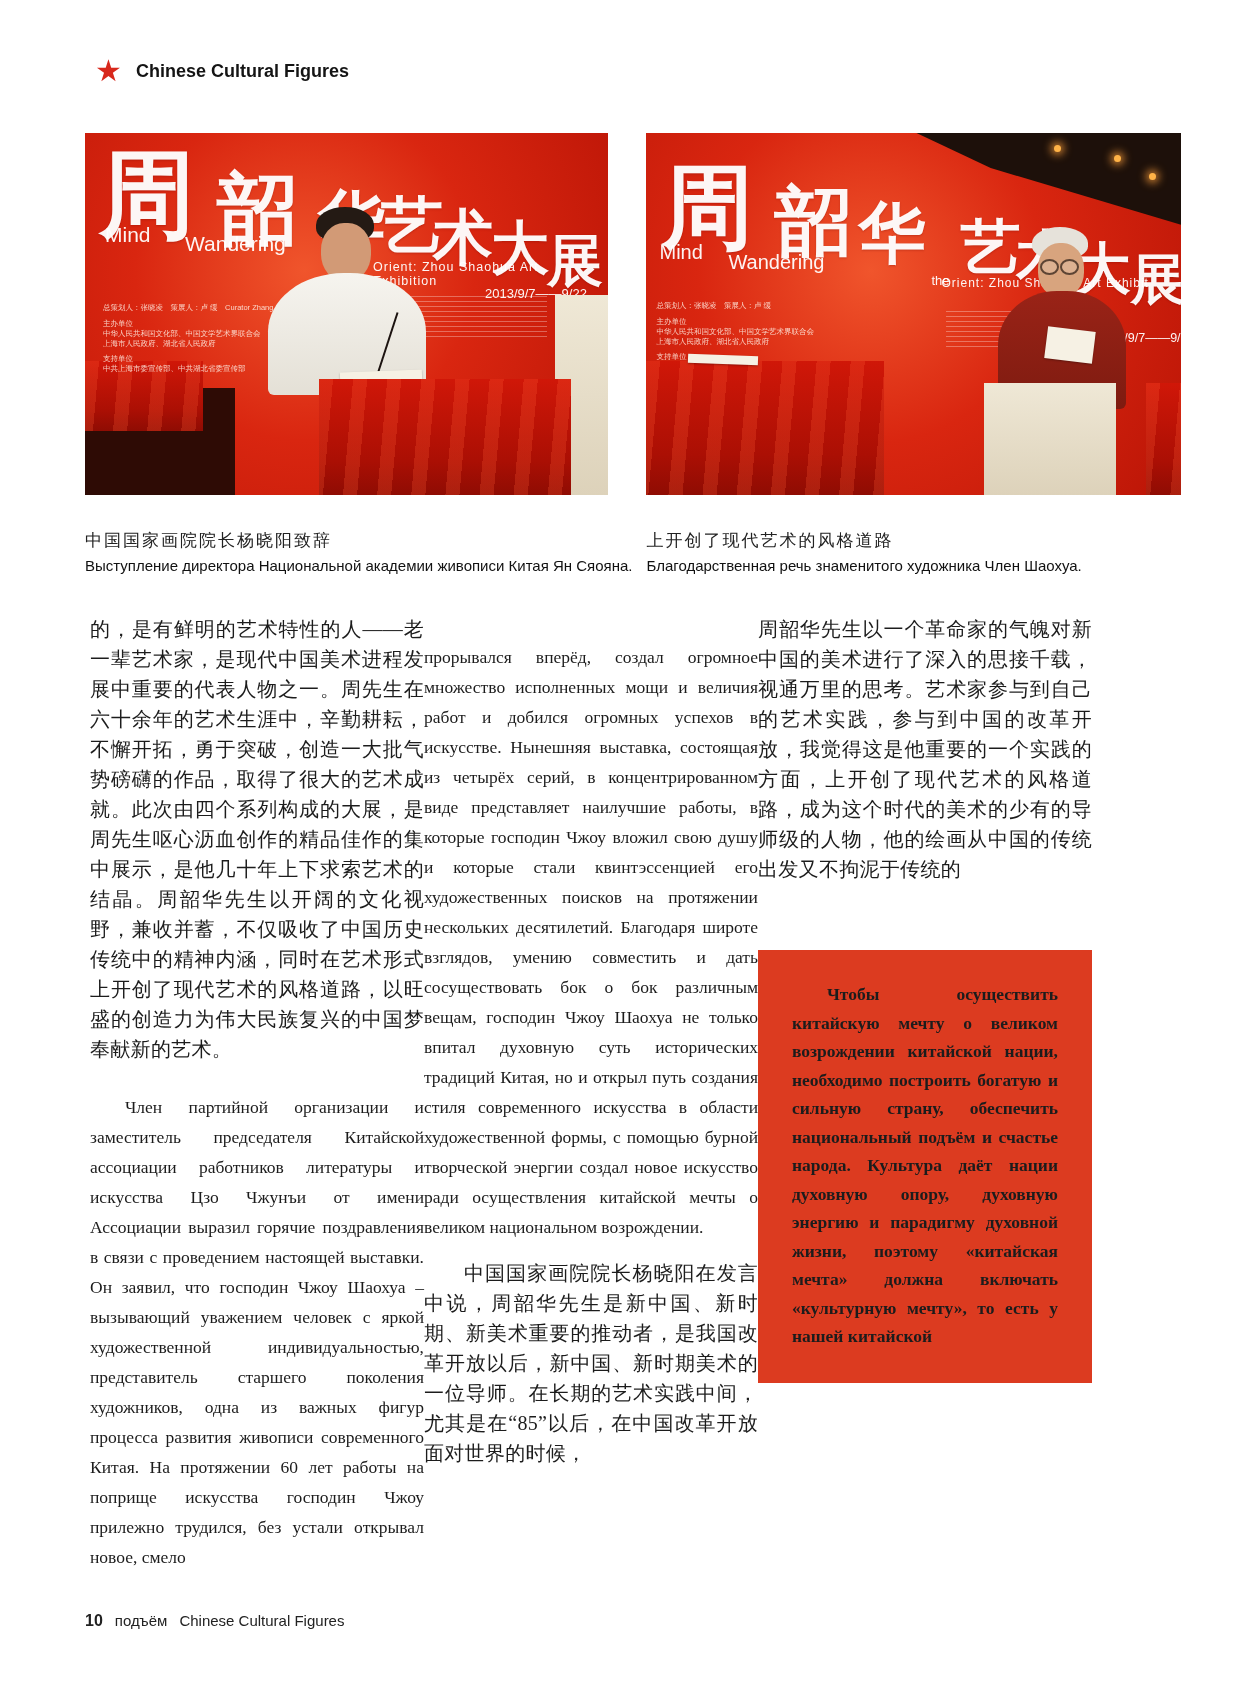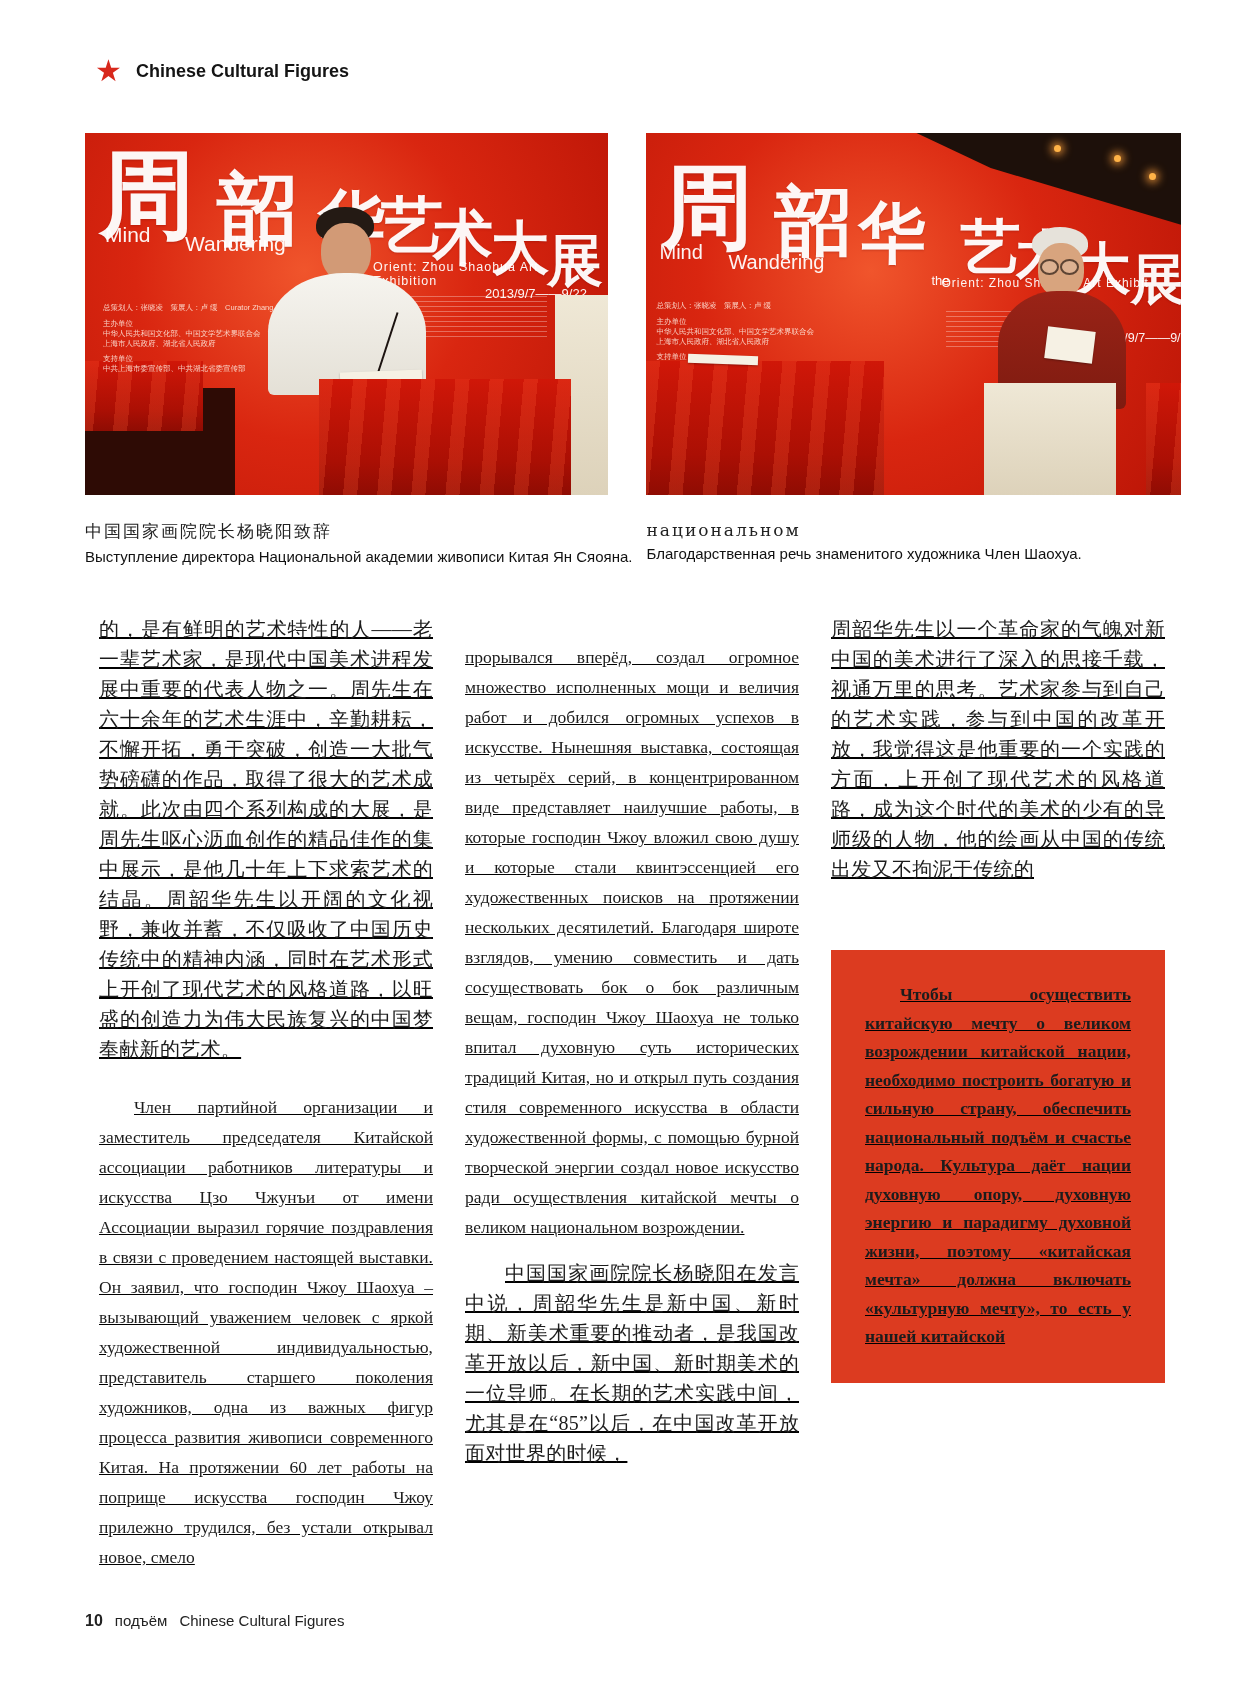--- a/index.html
+++ b/index.html
@@ -39,26 +39,26 @@
   .cloth{background:linear-gradient(180deg,#d01708 0%,#ab0f04 70%,#8f0c03 100%);}
   .cloth:before{content:"";position:absolute;inset:0;
      background:repeating-linear-gradient(95deg, rgba(255,90,50,.25) 0 14px, transparent 14px 34px);}
   .paper{background:#f6f1e4;box-shadow:0 1px 2px rgba(0,0,0,.3);}
   .stage-dark{background:#2e0b05;}
   .screen{background:linear-gradient(180deg,#efe8d6,#ddd2ba);}
   .ceiling{background:#1d100a;}
   .glow{width:7px;height:7px;border-radius:50%;background:#ffb347;box-shadow:0 0 8px 3px rgba(255,160,60,.8);}
   .mic{width:2px;background:#1c1310;transform:rotate(18deg);}
 
-  figcaption{margin-top:25px;}
+  figcaption{margin-top:34px;}
   .cap-cn{font-size:17px;letter-spacing:2px;color:#222;font-family:"DejaVu Serif",serif;}
   .cap-ru{font-size:15px;color:#111;margin-top:5px;font-family:"Liberation Sans",sans-serif;}
 
   
-  .columns{position:absolute;left:99px;top:614px;width:1067px;display:flex;gap:32px;text-decoration:underline;}
+  .columns{position:absolute;left:90px;top:614px;width:1067px;display:flex;}
   .col{width:334px;}
   .col p{margin:0;text-align:justify;color:#1c1c1c;}
   p.cn{font-size:20px;line-height:30px;letter-spacing:.3px;}
   p.ru{font-size:17.5px;line-height:30px;margin-top:28px;}
   .indent{text-indent:2em;}
   .gap{margin-top:16px !important;}
 
   
   .red-box{margin-top:66px;background:#dc3b20;color:#fff;padding:30px 34px 32px;box-sizing:border-box;}
   .red-box p{margin:0;text-align:justify;}
@@ -157,21 +157,21 @@
         <div class="shape face" style="left:392px;top:110px;width:46px;height:54px;background:#d8a47e;"></div>
         <div class="shape glasses" style="left:394px;top:126px;width:15px;height:12px;"></div>
         <div class="shape glasses" style="left:414px;top:126px;width:15px;height:12px;"></div>
         <div class="shape shirt-r" style="left:352px;top:158px;width:128px;height:118px;"></div>
         <div class="shape paper" style="left:400px;top:196px;width:48px;height:32px;transform:rotate(7deg);"></div>
 
         <div class="shape screen" style="left:338px;top:250px;width:132px;height:112px;"></div>
         <div class="shape cloth" style="left:500px;top:250px;width:35px;height:112px;"></div>
       </div>
       <figcaption>
-        <div class="cap-cn">национальном</div>
+        <div class="cap-cn">上开创了现代艺术的风格道路</div>
         <div class="cap-ru">Благодарственная речь знаменитого художника Член Шаохуа.</div>
       </figcaption>
     </figure>
   </div>
 
   <main class="columns">
     <div class="col">
       <p class="cn">的，是有鲜明的艺术特性的人——老一辈艺术家，是现代中国美术进程发展中重要的代表人物之一。周先生在六十余年的艺术生涯中，辛勤耕耘，不懈开拓，勇于突破，创造一大批气势磅礴的作品，取得了很大的艺术成就。此次由四个系列构成的大展，是周先生呕心沥血创作的精品佳作的集中展示，是他几十年上下求索艺术的结晶。周韶华先生以开阔的文化视野，兼收并蓄，不仅吸收了中国历史传统中的精神内涵，同时在艺术形式 上开创了现代艺术的风格道路，以旺盛的创造力为伟大民族复兴的中国梦奉献新的艺术。</p>
       <p class="ru indent">Член партийной организации и заместитель председателя Китайской ассоциации работников литературы и искусства Цзо Чжунъи от имени Ассоциации выразил горячие поздравления в связи с проведением настоящей выставки. Он заявил, что господин Чжоу Шаохуа – вызывающий уважением человек с яркой художественной индивидуальностью, представитель старшего поколения художников, одна из важных фигур процесса развития живописи современного Китая. На протяжении 60 лет работы на поприще искусства господин Чжоу прилежно трудился, без устали открывал новое, смело</p>
     </div>

